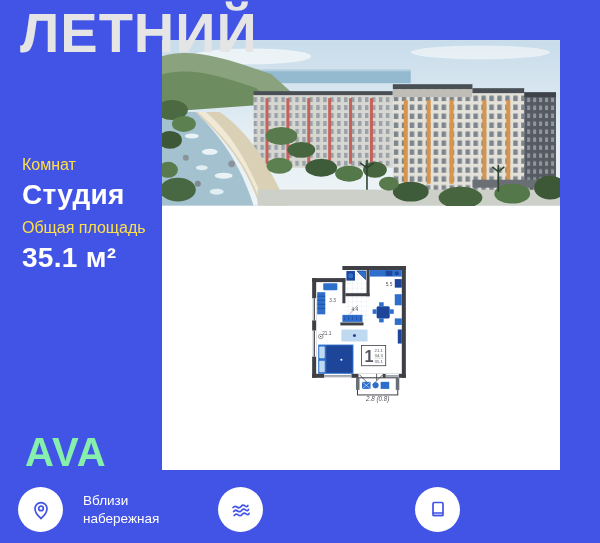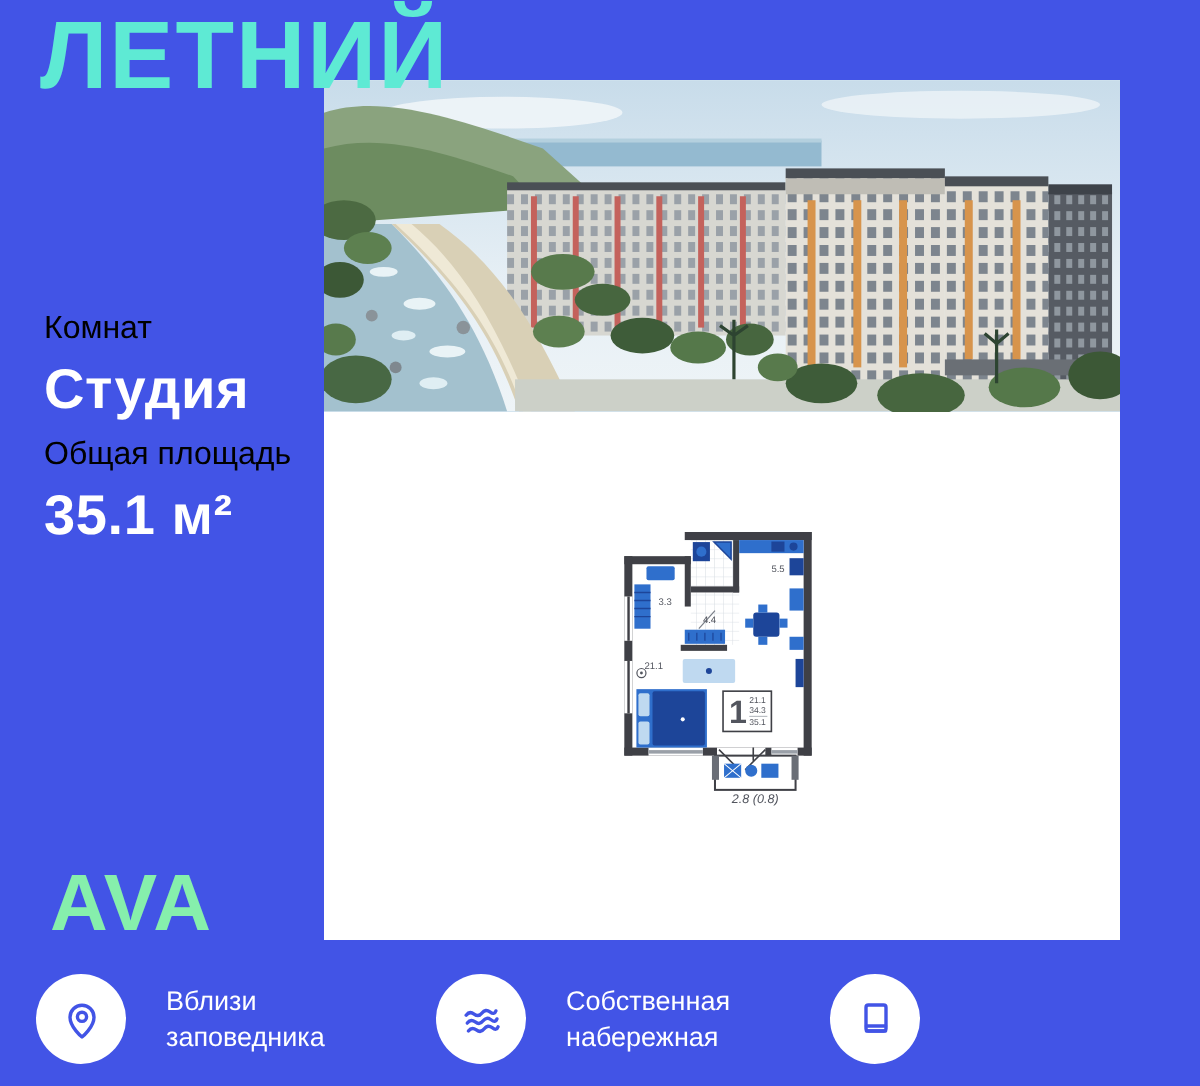--- a/index.html
+++ b/index.html
@@ -8,42 +8,42 @@
     font-family:"Liberation Sans","DejaVu Sans",sans-serif;
     -webkit-font-smoothing:antialiased;
   }
   .poster{
     position:relative;width:600px;height:543px;
     background:#4254E6;overflow:hidden;
   }
   
   .title{
     position:absolute;left:20px;top:5px;z-index:5;
-    color:#5eead4;font-size:48px;font-weight:600;
+    color:#e5e5e5;font-size:56px;font-weight:600;
     letter-spacing:1px;line-height:1;white-space:nowrap;
   }
   
   .photo{
     position:absolute;left:162px;top:40px;width:398px;height:166px;
     z-index:1;overflow:hidden;background:#cfe2ee;
   }
   .photo svg{display:block;}
   
   .white-panel{
     position:absolute;left:162px;top:206px;width:398px;height:264px;
     background:#ffffff;z-index:2;
   }
   .floor-plan{
     position:absolute;left:150px;top:60px;width:94px;height:137px;
   }
   
   .spec{position:absolute;left:22px;z-index:4;color:#fff;}
   .spec-rooms{top:156px;}
   .spec-area{top:219px;}
-  .spec .label{font-size:16px;color:#000000;font-weight:400;margin:0 0 5px 0;}
+  .spec .label{font-size:16px;color:#fde047;font-weight:400;margin:0 0 5px 0;}
   .spec .value{font-size:28px;font-weight:700;margin:0;letter-spacing:.3px;}
   
   .brand-logo{
     position:absolute;left:25px;top:432px;z-index:4;
     color:#86efac;font-size:40px;font-weight:800;letter-spacing:1px;line-height:1;
   }
   
   .feature{
     position:absolute;top:487px;display:flex;align-items:center;z-index:4;
   }
@@ -293,38 +293,34 @@
 
   <div class="feature f1">
     <div class="circle">
       <svg width="24" height="24" viewBox="0 0 24 24">
         <path d="M12 20.5 C12 20.5 6 15.6 6 10.6 A6 6 0 1 1 18 10.6 C18 15.6 12 20.5 12 20.5 Z" fill="none" stroke="#4254E6" stroke-width="1.7" stroke-linejoin="round"></path>
         <circle cx="12" cy="10.4" r="2.3" fill="none" stroke="#4254E6" stroke-width="1.7"></circle>
       </svg>
     </div>
     <div class="text">
       <div>Вблизи</div>
-      <div>заповедника</div>
+      <div>набережная</div>
     </div>
   </div>
 
   <div class="feature f2">
     <div class="circle">
       <svg width="24" height="24" viewBox="0 0 24 24">
         <g fill="none" stroke="#4254E6" stroke-width="1.7" stroke-linecap="round" transform="rotate(-8 12 12)">
           <path d="M4.5 8.5 q2 -2 4 0 t4 0 t4 0 t3 0"></path>
           <path d="M4.5 12.5 q2 -2 4 0 t4 0 t4 0 t3 0"></path>
           <path d="M4.5 16.5 q2 -2 4 0 t4 0 t4 0 t3 0"></path>
         </g>
       </svg>
     </div>
-    <div class="text">
-      <div>Собственная</div>
-      <div>набережная</div>
-    </div>
   </div>
 
   <div class="feature f3">
     <div class="circle">
       <svg width="24" height="24" viewBox="0 0 24 24">
         <rect x="7" y="4.5" width="10" height="13" rx="1.2" fill="none" stroke="#4254E6" stroke-width="1.7"></rect>
         <path d="M7.2 15 H16.8 M7.2 17.5 H16.8" fill="none" stroke="#4254E6" stroke-width="1.7" stroke-linecap="round"></path>
       </svg>
     </div>
   </div>

